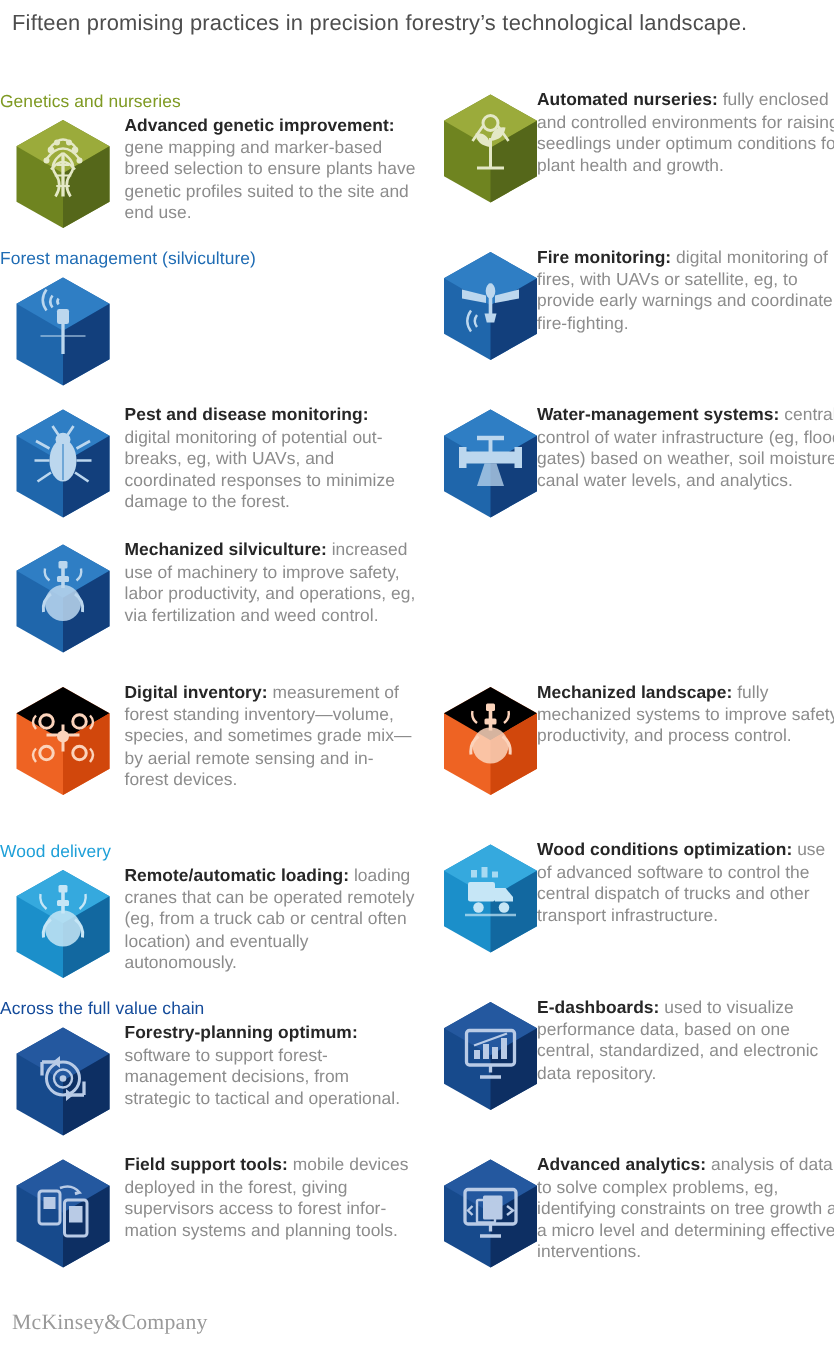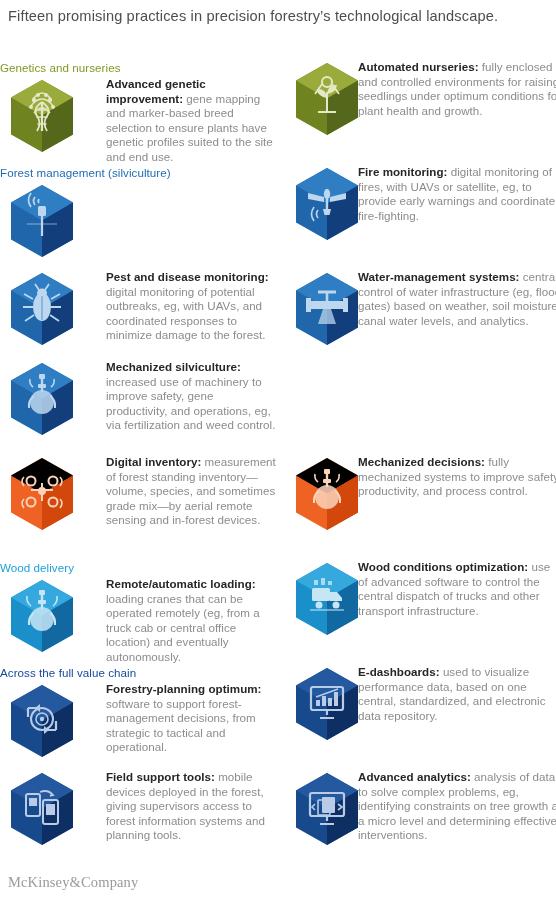--- a/index.html
+++ b/index.html
@@ -40,21 +40,21 @@
   }
   .row { position: relative; width: 556px; }
   .col {
     position: absolute;
     top: 0;
     width: 278px;
   }
   .col-left  { left: 0px; }
   .col-right { left: 285px; }
 
-  .item { position: relative; padding-left: 106px; min-height: 76px; }
+  .item { position: relative; padding-left: 83px; min-height: 76px; }
   .col-right .item { padding-left: 73px; }
 
   .section-head {
     font-size: 11.6px;
     line-height: 15px;
     font-weight: 400;
     margin-bottom: 2px;
     letter-spacing: 0.005em;
   }
   .body-text {
@@ -236,21 +236,21 @@
                 <g>
                   <circle cx="33" cy="40" r="12" fill="#bcd7ee" opacity="0.85"></circle>
                   <path d="M33 14 L33 30" stroke="#bcd7ee" stroke-width="2.4"></path>
                   <rect x="30" y="12" width="6" height="5" rx="1" fill="#bcd7ee"></rect>
                   <rect x="29" y="22" width="8" height="4" rx="1" fill="#bcd7ee"></rect>
                   <path d="M25 34q-6 4-5 12M41 34q6 4 5 12" stroke="#bcd7ee" stroke-width="2" fill="none"></path>
                   <path d="M24 25q-4-3-3-8M42 25q4-3 3-8" stroke="#bcd7ee" stroke-width="1.6" fill="none"></path>
                 </g>
               </svg>
             </div>
-            <div class="body-text"><b>Mechanized silviculture:</b><span> increased use of machinery to improve safety, gene productivity, and operations, eg, via fertilization and weed control.</span></div>
+            <div class="body-text"><b>Mechanized silviculture:</b><span> increased use of machinery to improve safety, labor productivity, and operations, eg, via fertilization and weed control.</span></div>
           </div>
         </div>
       </div>
       <div class="row" style="position: absolute; top: 395px; left: 0px;">
         <div class="col col-left">
           <div class="item">
             <div class="hex">
               <svg viewBox="0 0 66 74" xmlns="http://www.w3.org/2000/svg">
                 <path d="M33 1 L64 18.5 L64 55.5 L33 73 L2 55.5 L2 18.5 Z" fill="#ee6323"></path>
                 <path d="M33 1 L64 18.5 L33 36.5 L2 18.5 Z" fill="#f4estimate"></path>
@@ -279,21 +279,21 @@
                 <g>
                   <circle cx="33" cy="40" r="12" fill="#fbd3bb" opacity="0.85"></circle>
                   <path d="M33 14 L33 30" stroke="#fbd3bb" stroke-width="2.4"></path>
                   <rect x="30" y="12" width="6" height="5" rx="1" fill="#fbd3bb"></rect>
                   <rect x="29" y="22" width="8" height="4" rx="1" fill="#fbd3bb"></rect>
                   <path d="M25 34q-6 4-5 12M41 34q6 4 5 12" stroke="#fbd3bb" stroke-width="2" fill="none"></path>
                   <path d="M24 25q-4-3-3-8M42 25q4-3 3-8" stroke="#fbd3bb" stroke-width="1.6" fill="none"></path>
                 </g>
               </svg>
             </div>
-            <div class="body-text"><b>Mechanized decisions:</b><span> fully mechanized systems to improve safety, productivity, and process control.</span></div>
+            <div class="body-text"><b>Mechanized landscape:</b><span> fully mechanized systems to improve safety, productivity, and process control.</span></div>
           </div>
         </div>
       </div>
       <div class="row" style="position: absolute; top: 500px; left: 0px;">
         <div class="col col-left">
           <div class="section-head" style="color:#1fa0d8">Wood delivery</div>
           <div class="item">
             <div class="hex">
               <svg viewBox="0 0 66 74" xmlns="http://www.w3.org/2000/svg">
                 <path d="M33 1 L64 18.5 L64 55.5 L33 73 L2 55.5 L2 18.5 Z" fill="#1b8fca"></path>
@@ -302,21 +302,21 @@
                 <g>
                   <circle cx="33" cy="40" r="12" fill="#c6e6f6" opacity="0.85"></circle>
                   <path d="M33 14 L33 30" stroke="#c6e6f6" stroke-width="2.4"></path>
                   <rect x="30" y="11" width="6" height="5" rx="1" fill="#c6e6f6"></rect>
                   <rect x="29" y="21" width="8" height="4" rx="1" fill="#c6e6f6"></rect>
                   <path d="M25 34q-6 4-5 12M41 34q6 4 5 12" stroke="#c6e6f6" stroke-width="2" fill="none"></path>
                   <path d="M22 27q-5-4-4-10M44 27q5-4 4-10" stroke="#c6e6f6" stroke-width="1.6" fill="none"></path>
                 </g>
               </svg>
             </div>
-            <div class="body-text"><b>Remote/automatic loading:</b><span> loading cranes that can be operated remotely (eg, from a truck cab or central office location) and eventually autonomously.</span></div>
+            <div class="body-text"><b>Remote/automatic loading:</b><span> loading cranes that can be operated remotely (eg, from a truck cab or central often location) and eventually autonomously.</span></div>
           </div>
         </div>
         <div class="col col-right">
           <div class="item">
             <div class="hex">
               <svg viewBox="0 0 66 74" xmlns="http://www.w3.org/2000/svg">
                 <path d="M33 1 L64 18.5 L64 55.5 L33 73 L2 55.5 L2 18.5 Z" fill="#1b8fca"></path>
                 <path d="M33 1 L64 18.5 L33 36.5 L2 18.5 Z" fill="#35a9de"></path>
                 <path d="M33 36.5 L64 18.5 L64 55.5 L33 73 Z" fill="#1268a0"></path>
                 <g>

